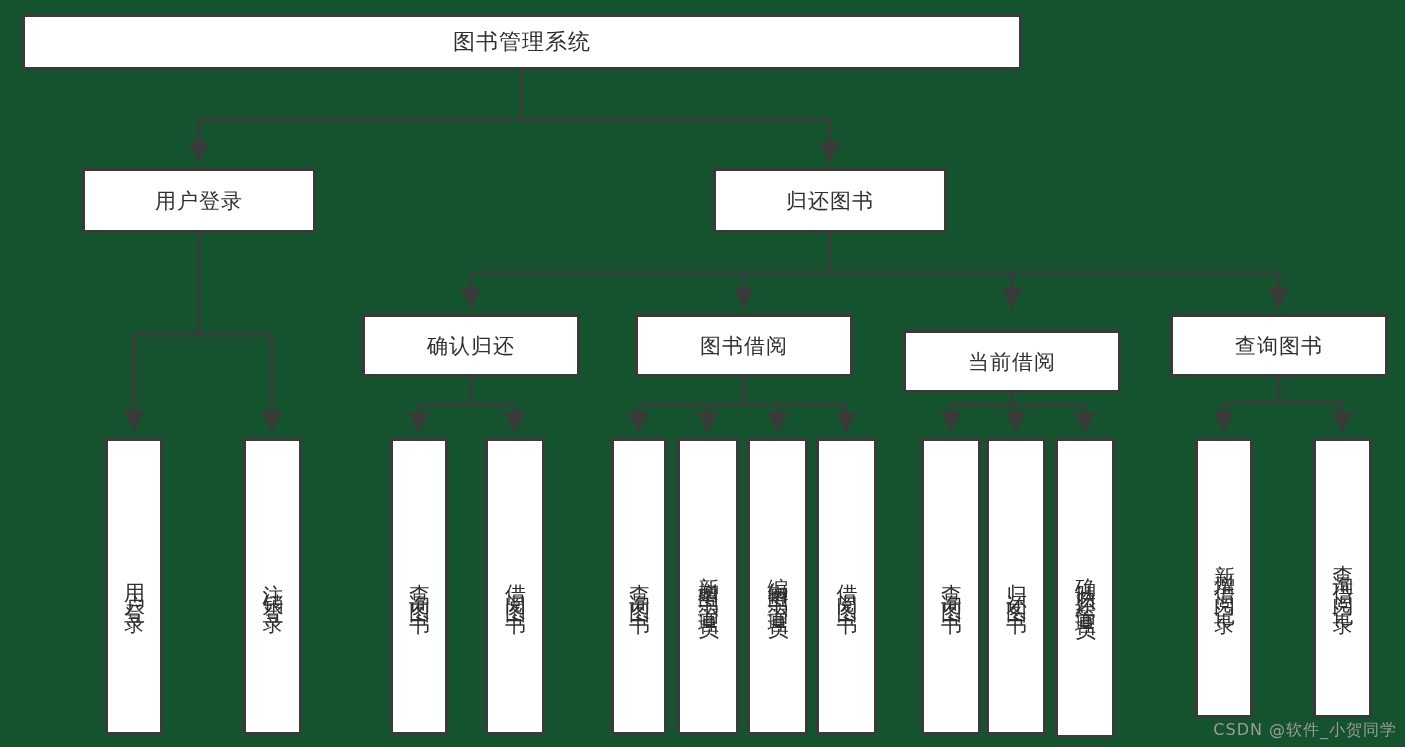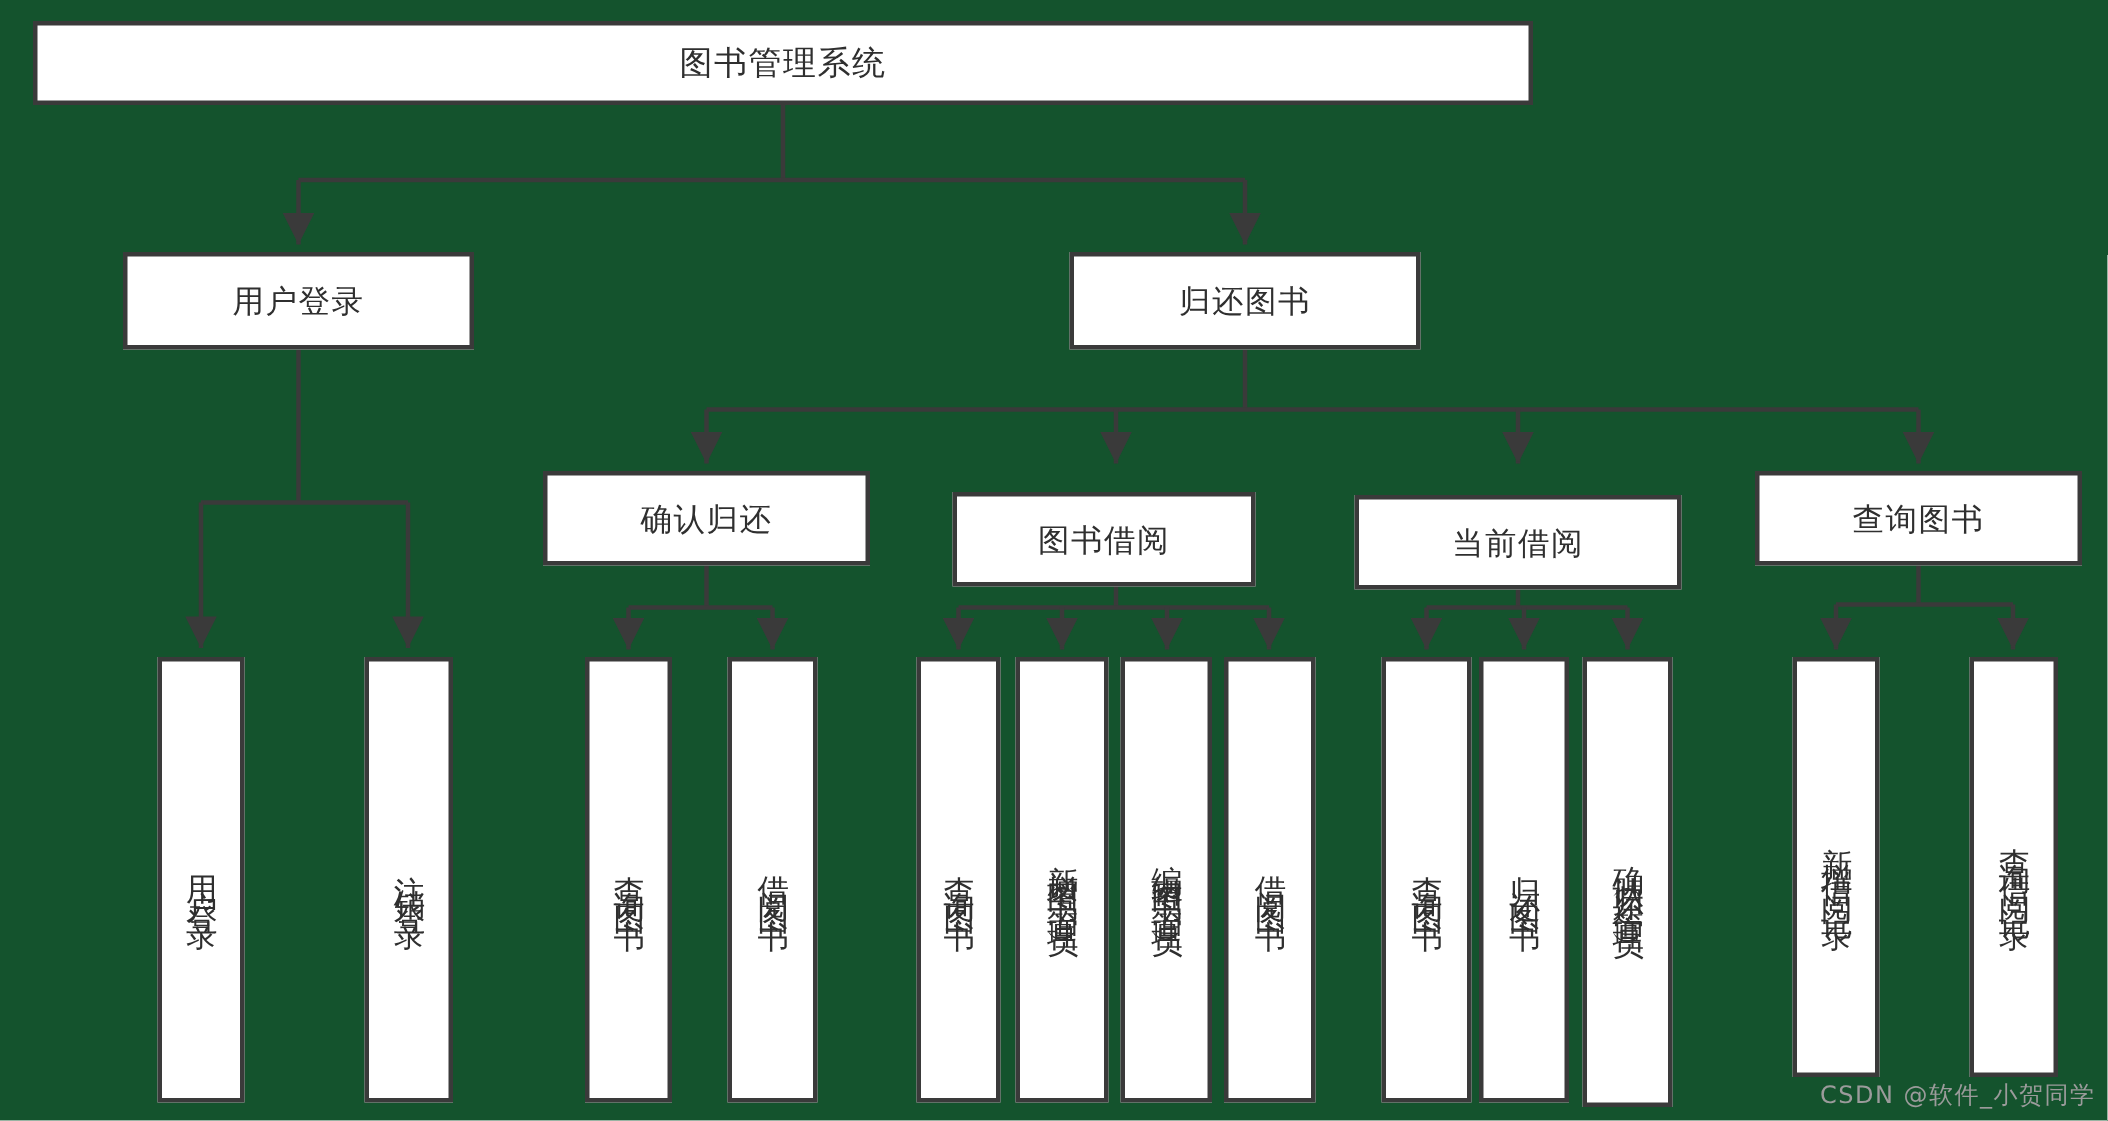--- a/index.html
+++ b/index.html
@@ -114,21 +114,21 @@
   <div class="node" style="left:82px; top:168px; width:234px; height:65px">
     <span class="hlabel">用户登录</span>
   </div>
   <div class="node" style="left:713px; top:168px; width:234px; height:65px">
     <span class="hlabel">归还图书</span>
   </div>
 
   <div class="node" style="left:362px; top:314px; width:218px; height:63px">
     <span class="hlabel">确认归还</span>
   </div>
-  <div class="node" style="left:635px; top:328px; width:202px; height:63px">
+  <div class="node" style="left:635px; top:314px; width:218px; height:63px">
     <span class="hlabel">图书借阅</span>
   </div>
   <div class="node" style="left:903px; top:330px; width:218px; height:63px">
     <span class="hlabel">当前借阅</span>
   </div>
   <div class="node" style="left:1170px; top:314px; width:218px; height:63px">
     <span class="hlabel">查询图书</span>
   </div>
 
   <div class="node" style="left:105px; top:438px; width:58px; height:297px">

